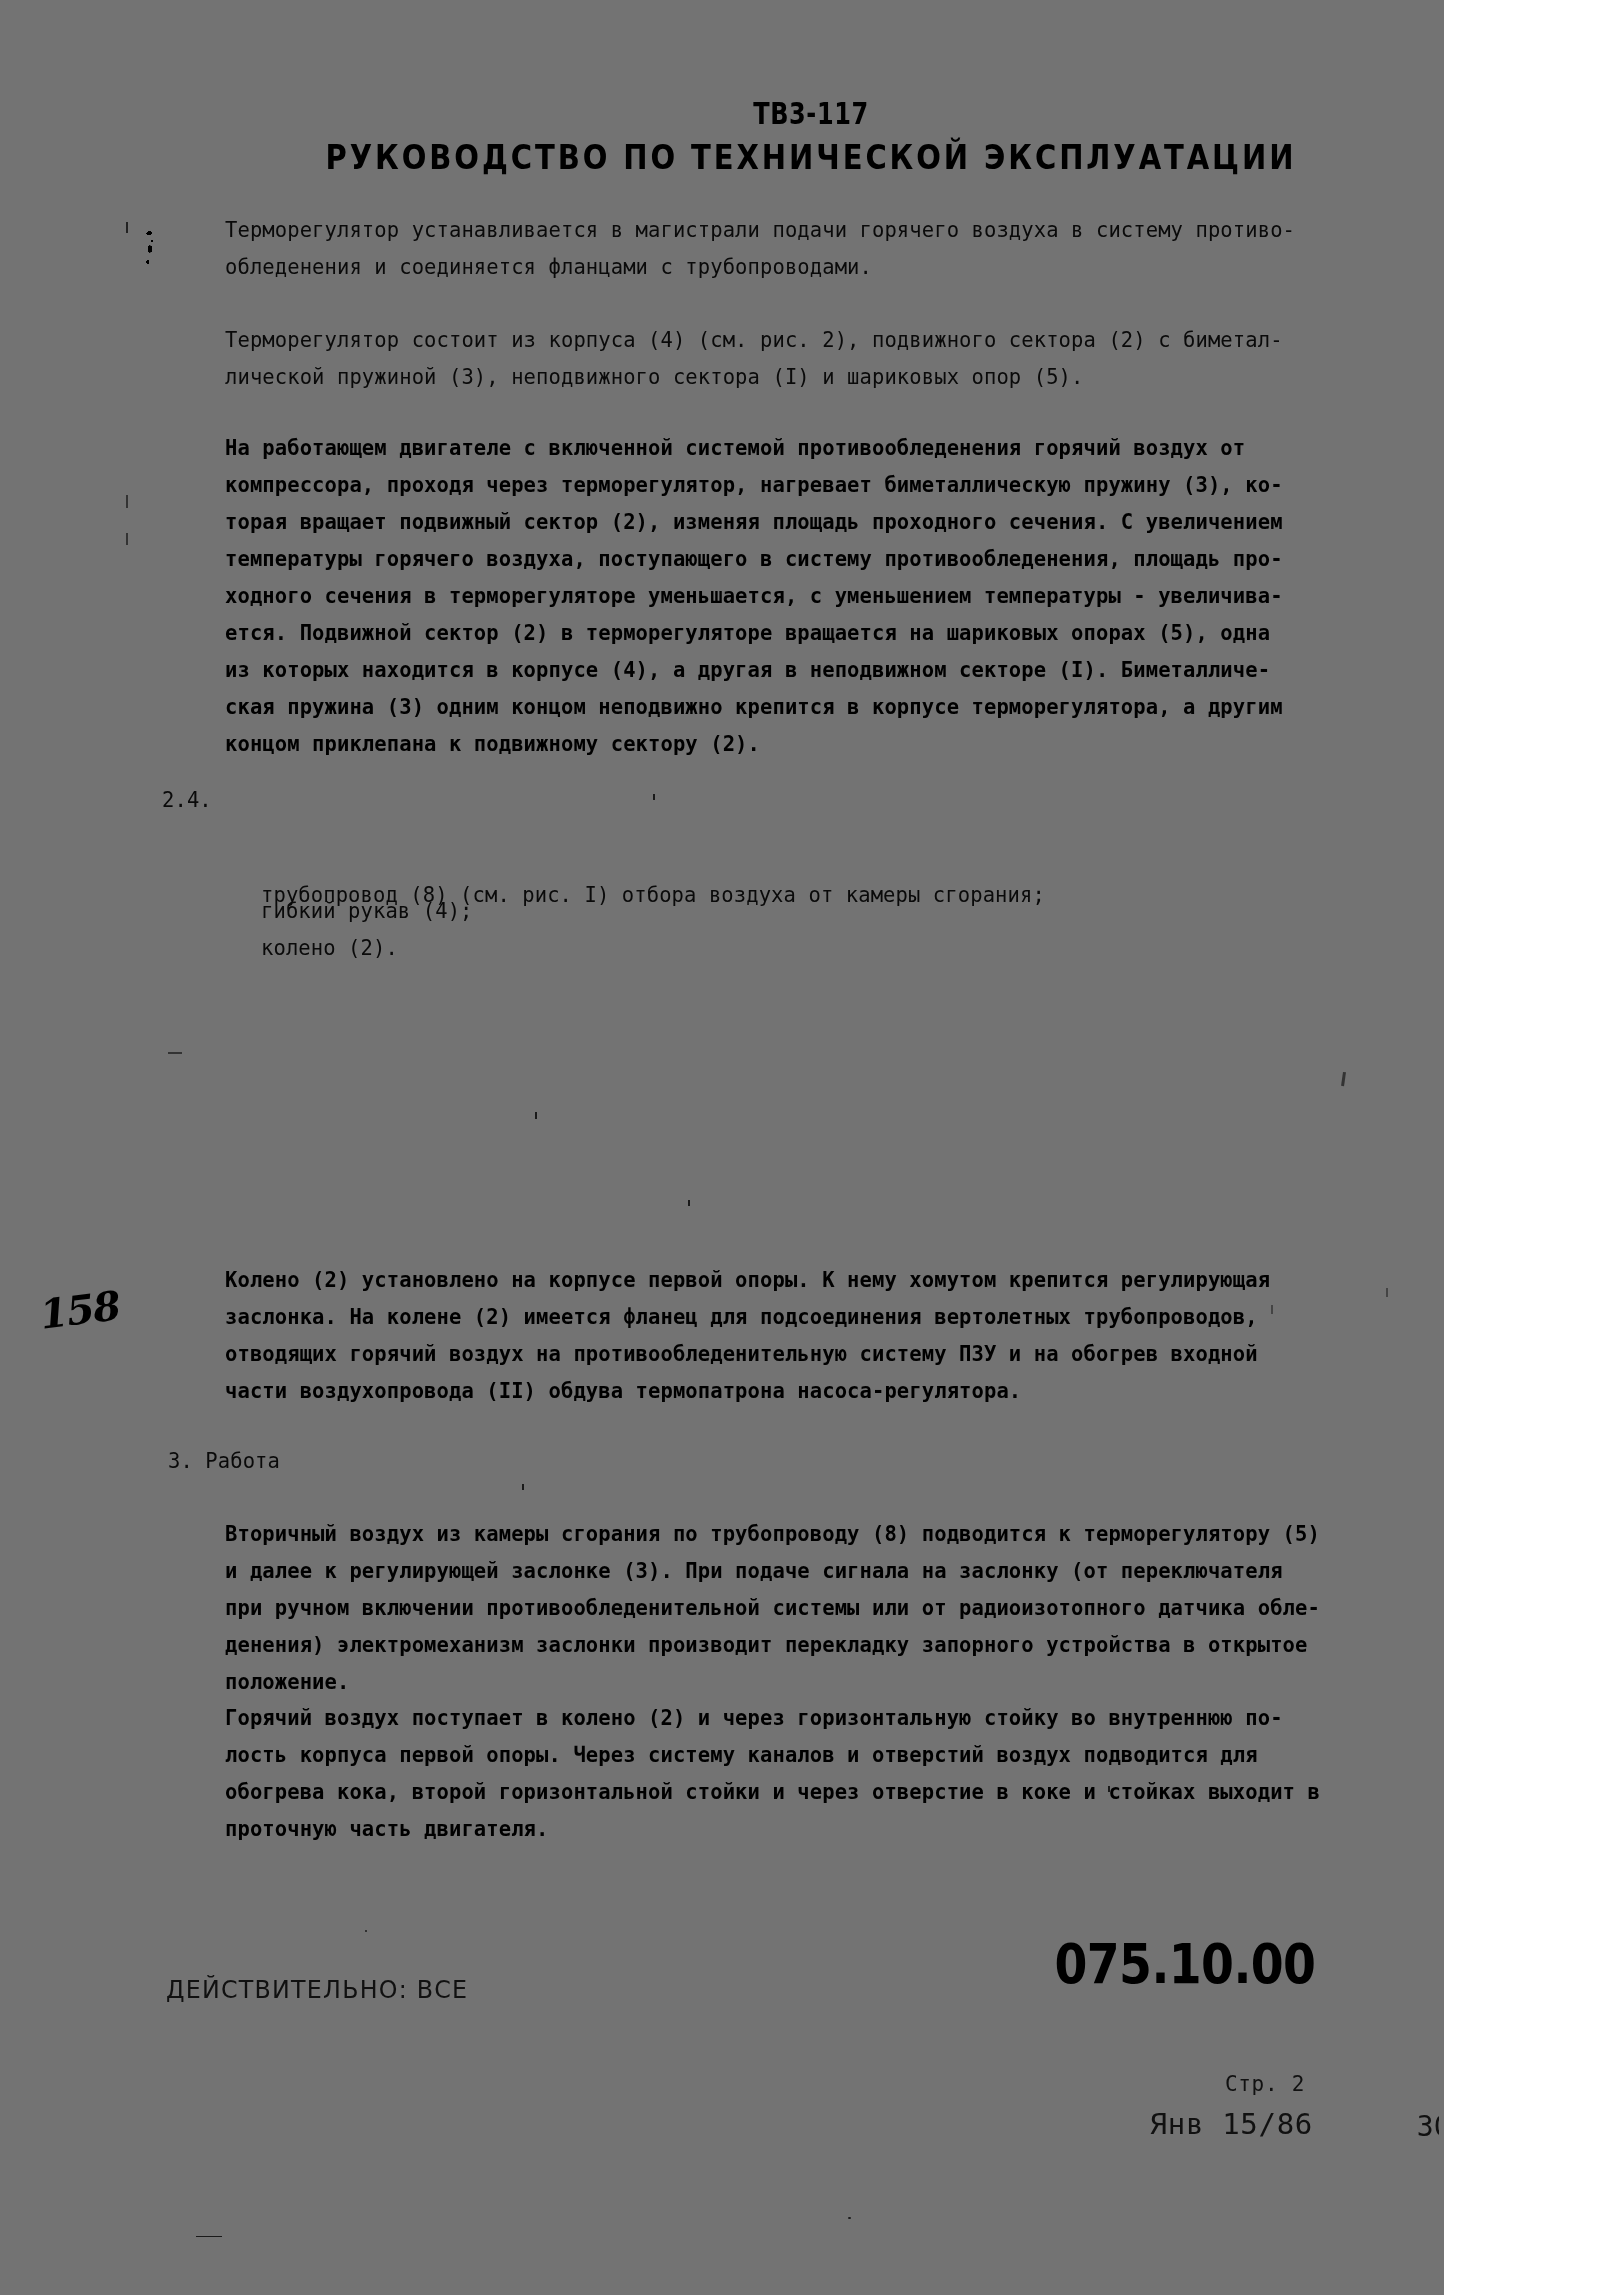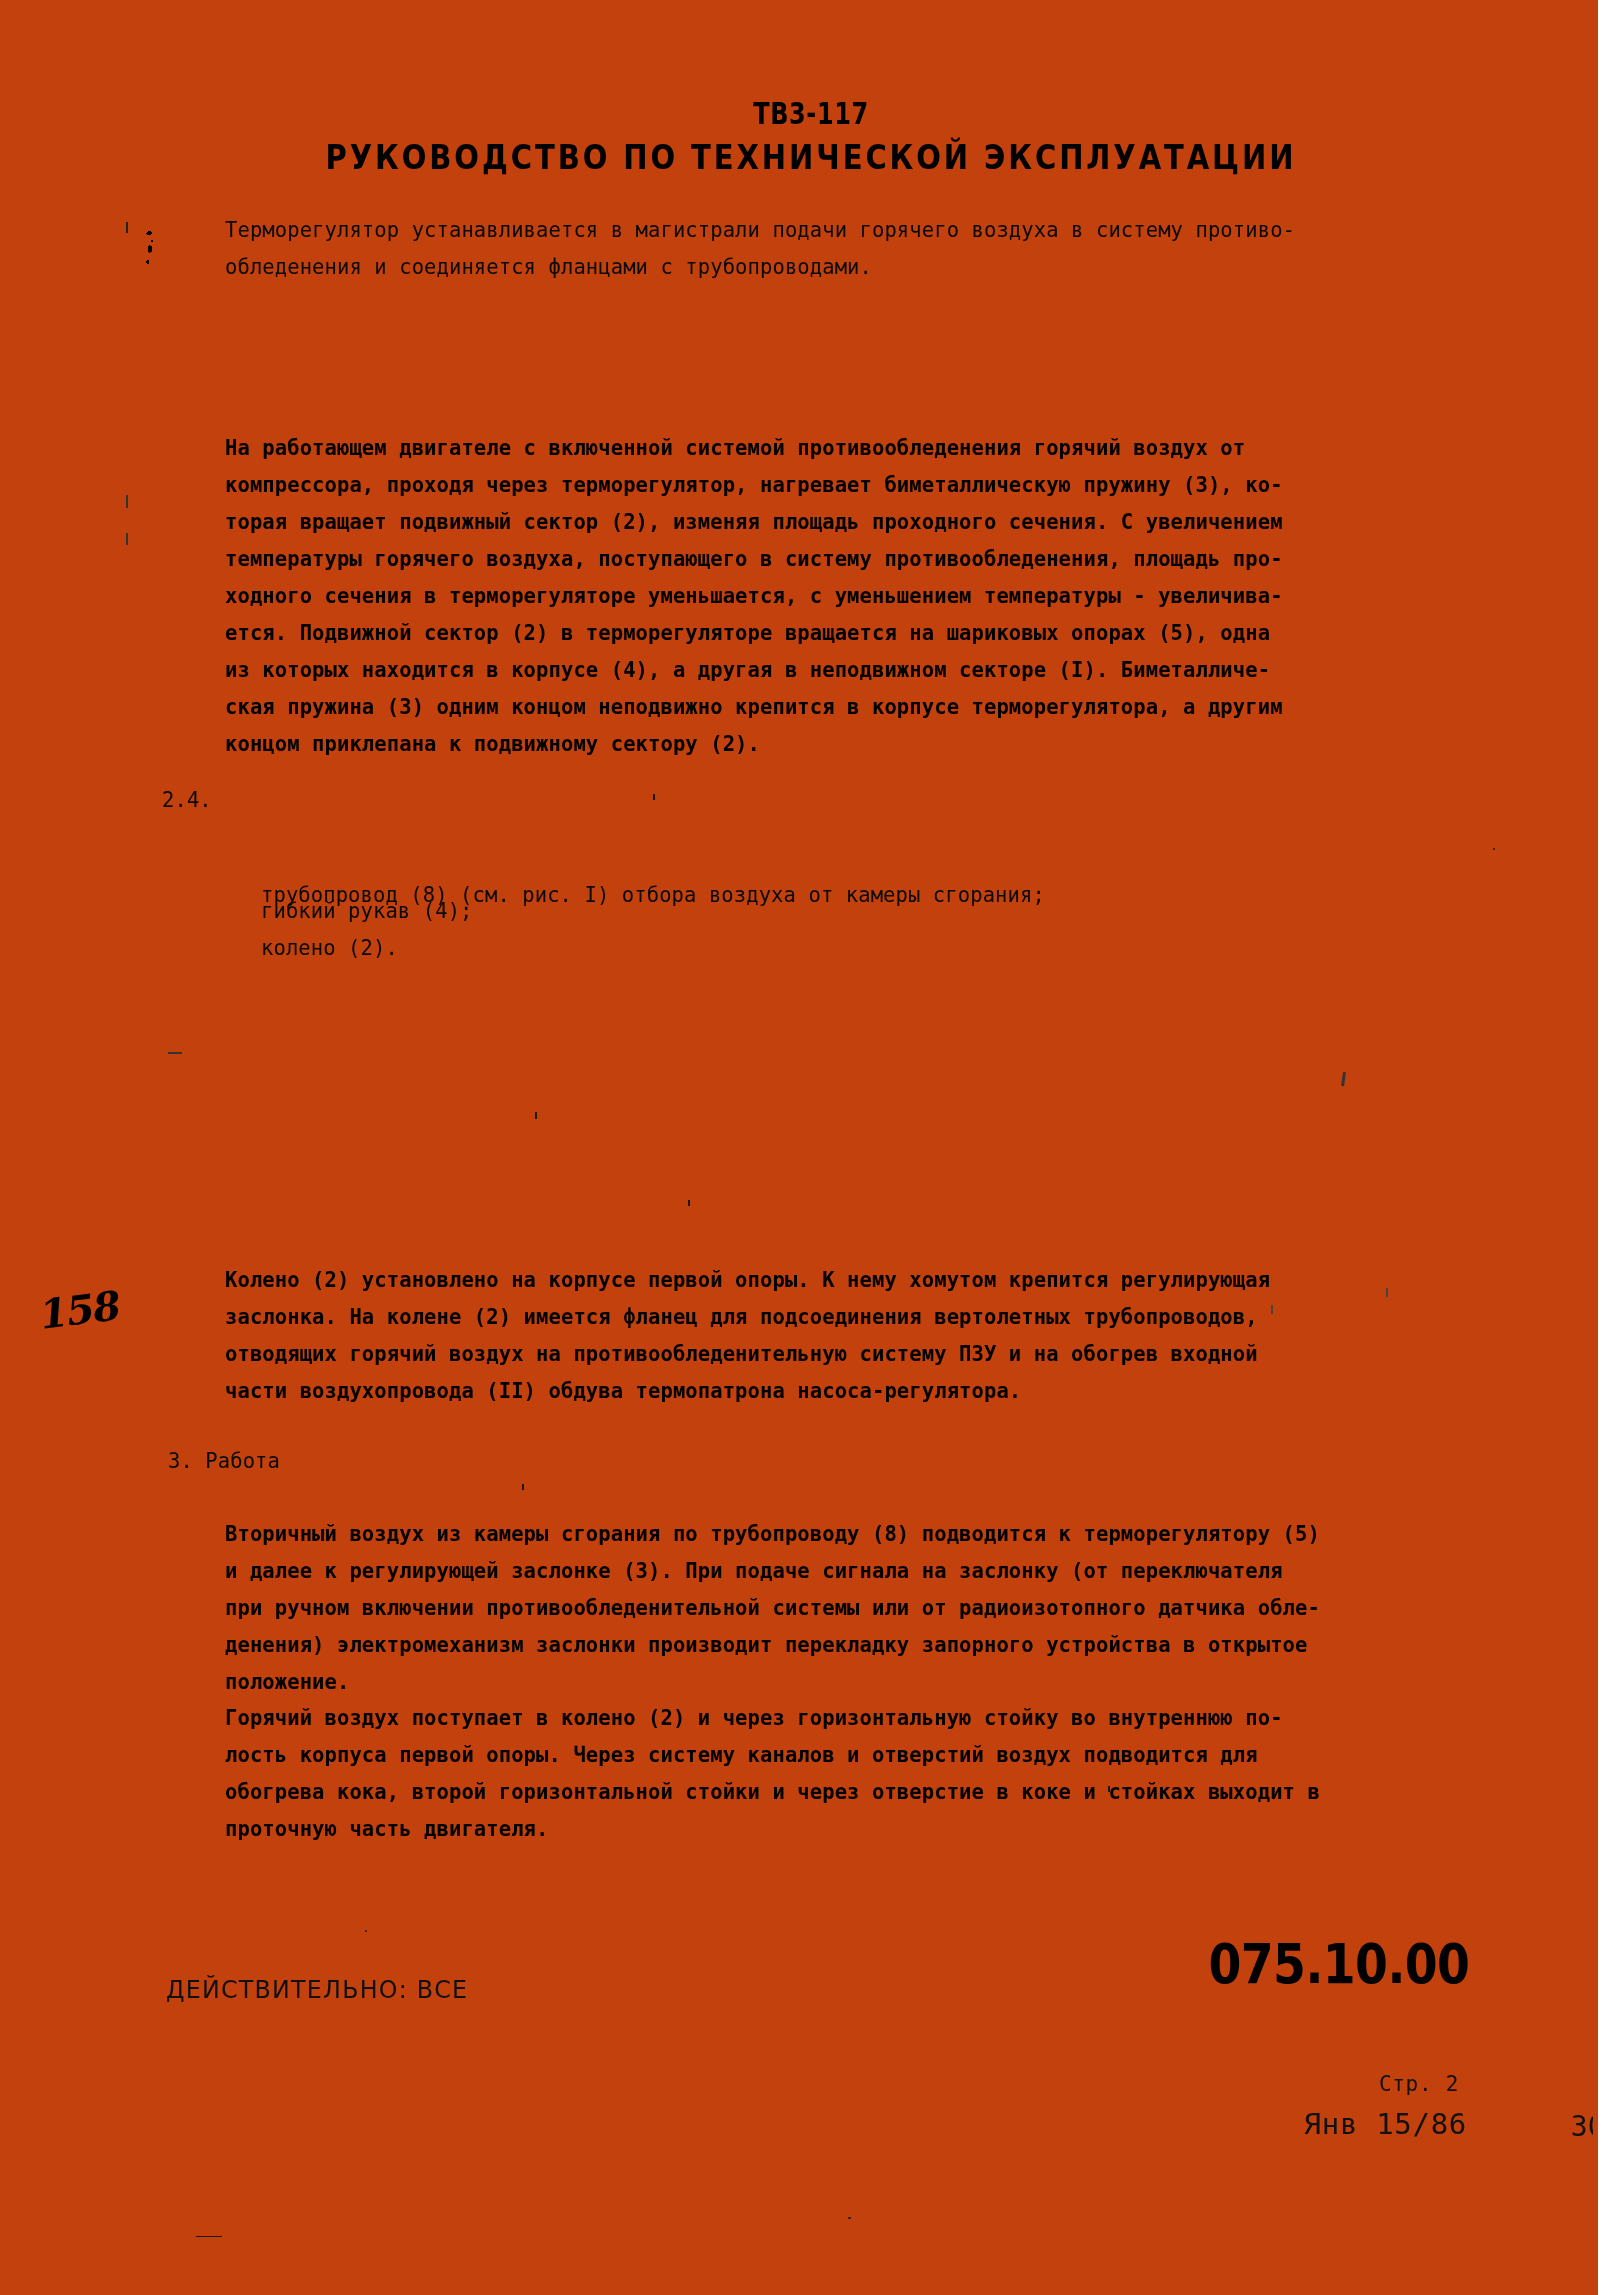--- a/index.html
+++ b/index.html
@@ -4,23 +4,23 @@
 <title>TV3-117 Manual Page</title>
 <style>
   html, body {
     margin: 0;
     padding: 0;
     background: #ffffff;
   }
 
   #page {
     position: relative;
-    width: 1598px;
+    width: 1444px;
     height: 2295px;
-    background: #c2410c;
+    background: #737373;
     overflow: hidden;
     font-family: "DejaVu Sans Mono", "Liberation Mono", monospace;
     color: #000000;
     -webkit-font-smoothing: none;
   }
 
   
   .hdr {
     position: absolute;
     left: 0;
@@ -214,20 +214,22 @@
   <div class="speck" style="left:535px;  top:1112px; width:2px;  height:6.5px; border-radius:0;"></div>
   <div class="speck" style="left:688px; top:1200px; width:2px;  height:5.9px;  border-radius:0;"></div>
   <div class="speck" style="left:522px;  top:1484px; width:2px;  height:5.9px;  border-radius:0;"></div>
   <div class="speck" style="left:1108px; top:1786px; width:2px;  height:5.9px;  border-radius:0;"></div>
 
   <div id="handwritten">158</div>
 
   <div class="block x-body" style="top:212px;">Терморегулятор устанавливается в магистрали подачи горячего воздуха в систему противо-
 обледенения и соединяется фланцами с трубопроводами.</div>
 
+  <div class="block x-body" style="top:322px;">Терморегулятор состоит из корпуса (4) (см. рис. 2), подвижного сектора (2) с биметал-
+лической пружиной (3), неподвижного сектора (I) и шариковых опор (5).</div>
 
   <div class="block x-body bolder" style="top:430px;">На работающем двигателе с включенной системой противообледенения горячий воздух от
 компрессора, проходя через терморегулятор, нагревает биметаллическую пружину (3), ко-
 торая вращает подвижный сектор (2), изменяя площадь проходного сечения. С увеличением
 температуры горячего воздуха, поступающего в систему противообледенения, площадь про-
 ходного сечения в терморегуляторе уменьшается, с уменьшением температуры - увеличива-
 ется. Подвижной сектор (2) в терморегуляторе вращается на шариковых опорах (5), одна
 из которых находится в корпусе (4), а другая в неподвижном секторе (I). Биметалличе-
 ская пружина (3) одним концом неподвижно крепится в корпусе терморегулятора, а другим
 концом приклепана к подвижному сектору (2).</div>

